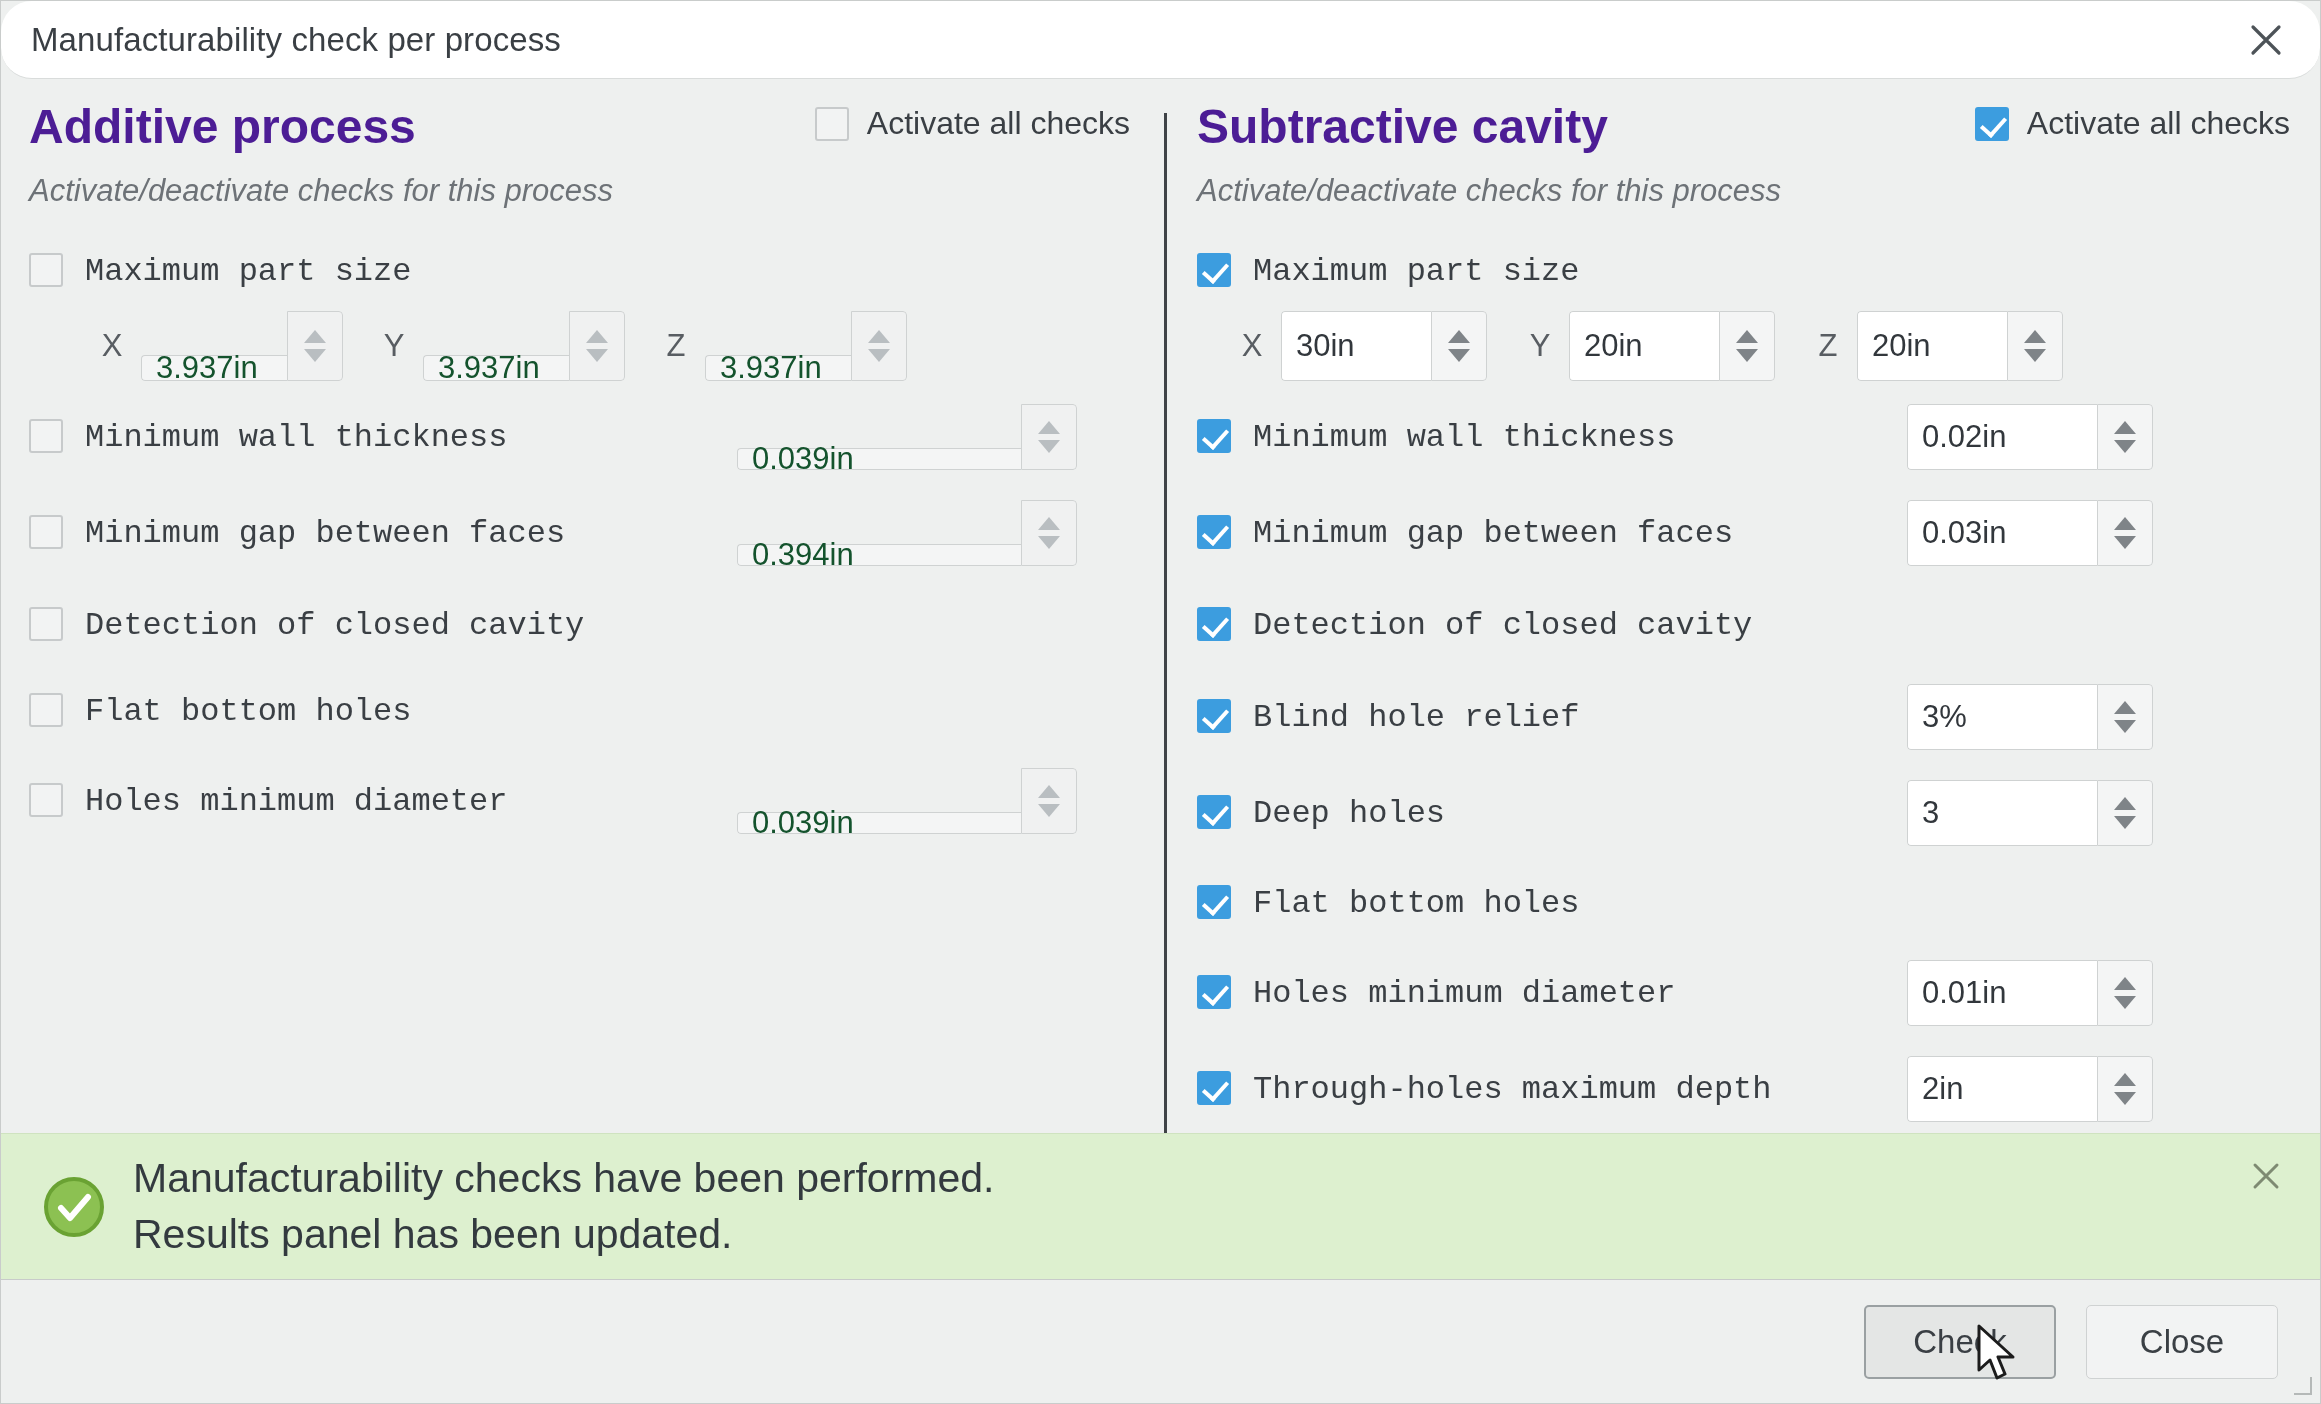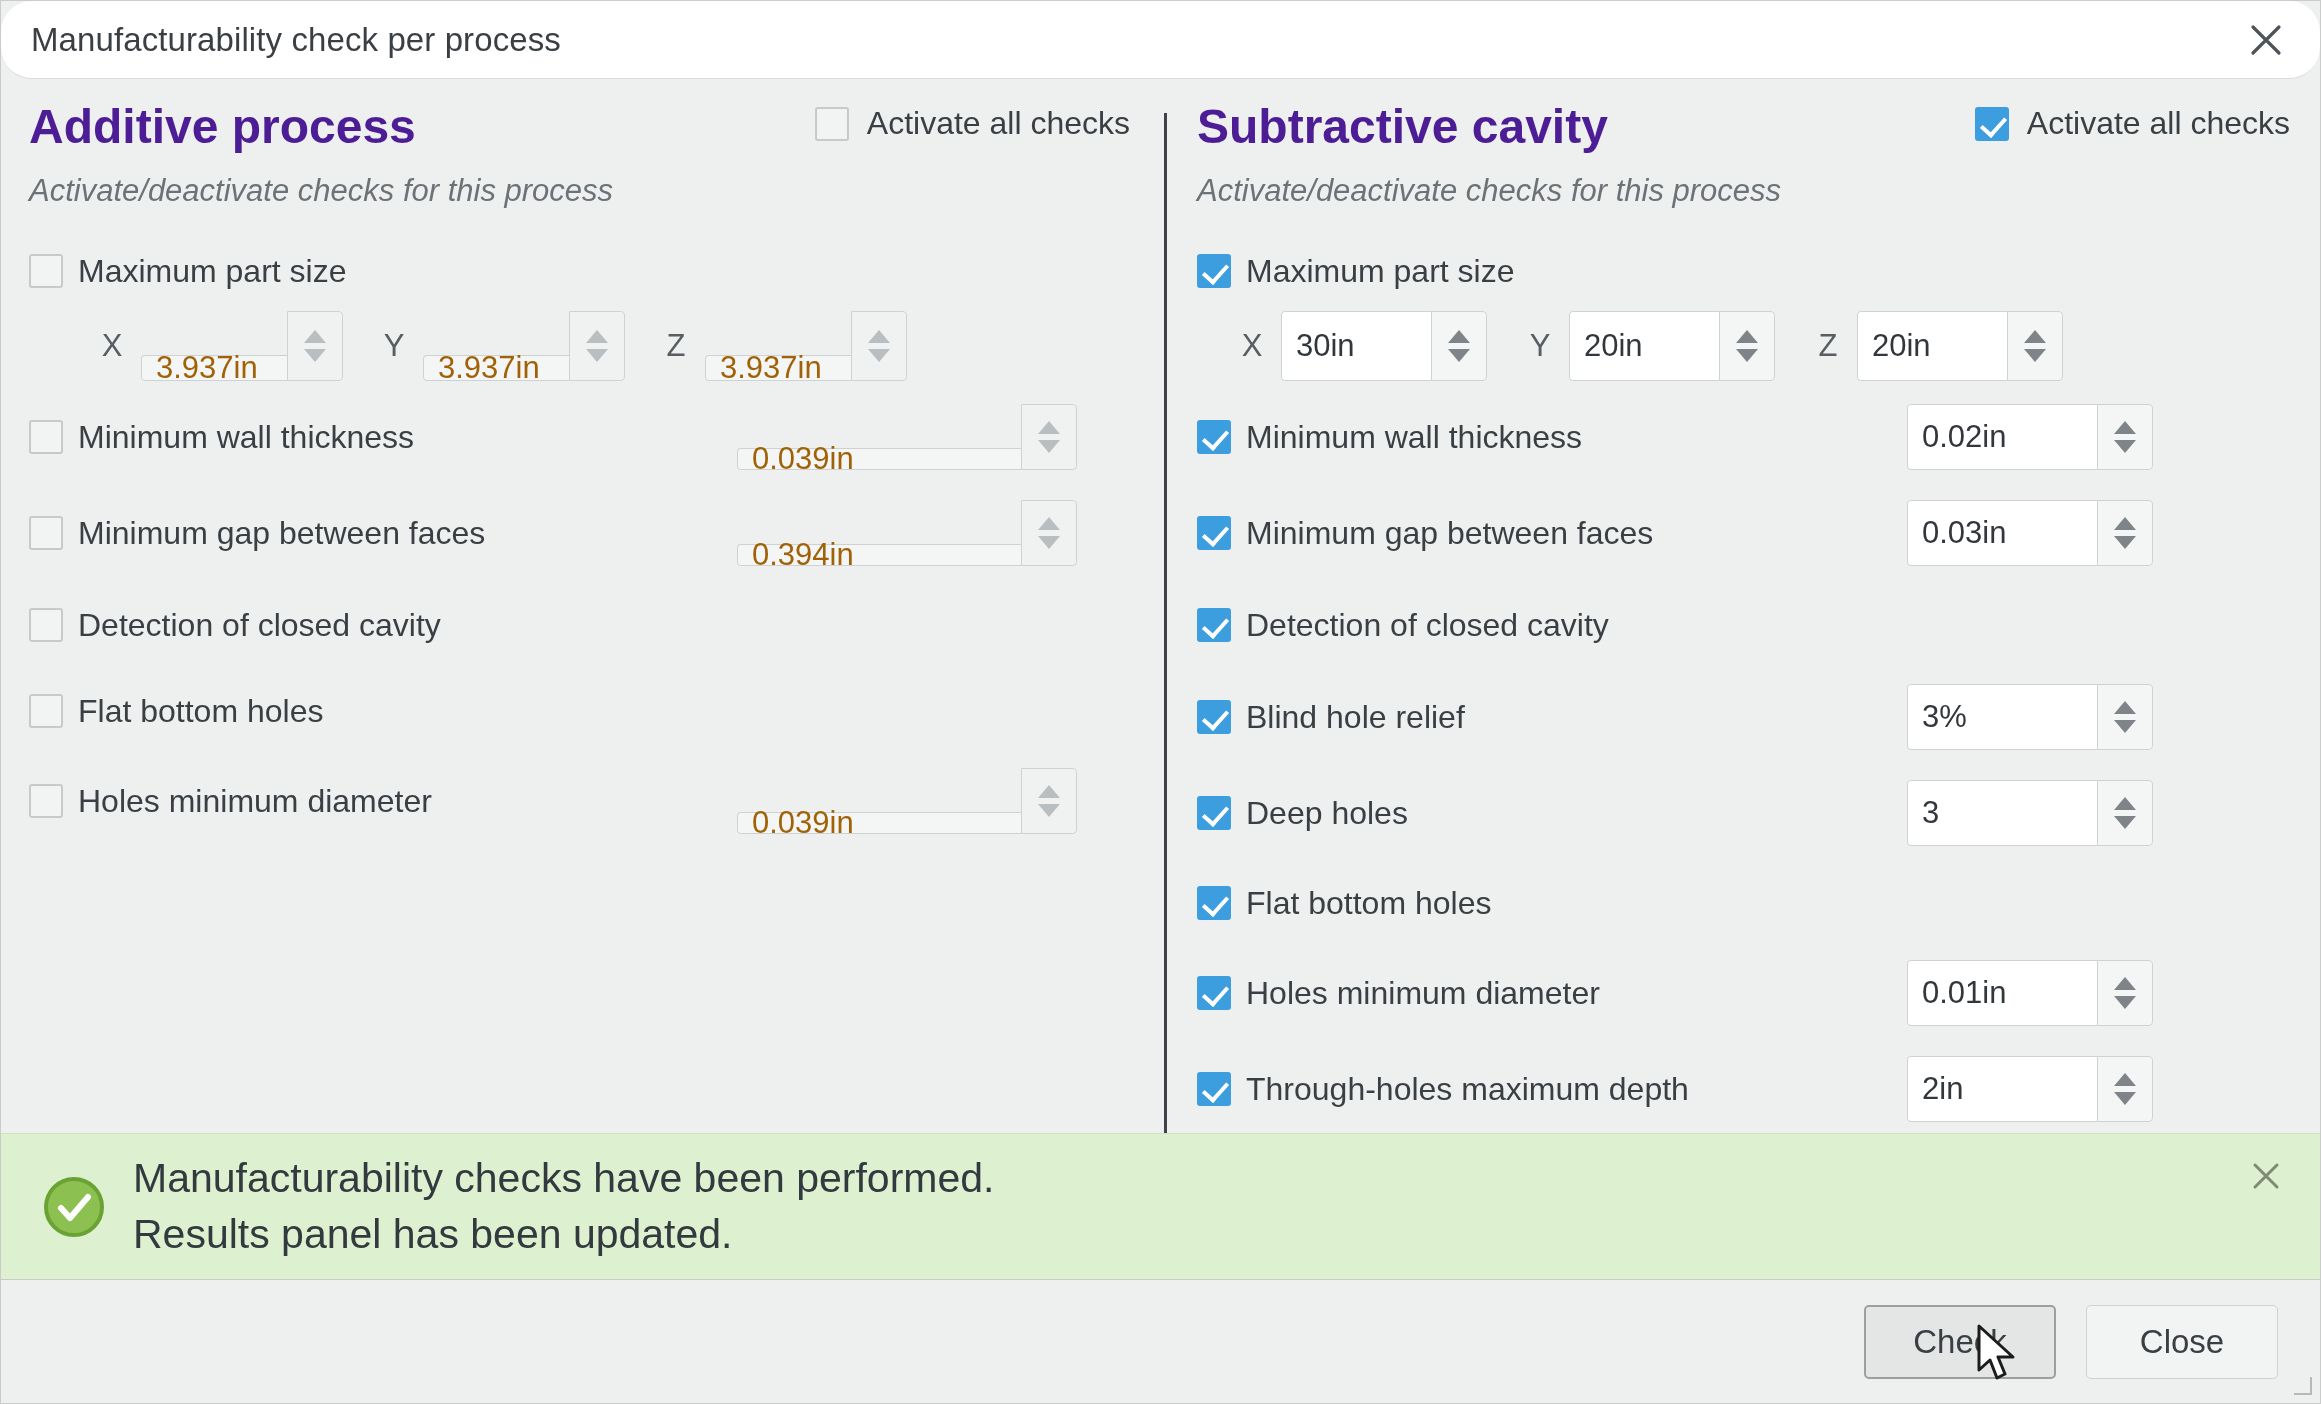--- a/index.html
+++ b/index.html
@@ -90,22 +90,23 @@
   }
 
   
   .rows { margin-top: 30px; }
   .row {
     position: relative;
     height: 64px;
     display: flex; align-items: center;
   }
   .row-label {
-    display: flex; align-items: center; gap: 15px;
+    display: flex; align-items: flex-start; gap: 22px;
     cursor: pointer;
+    font-family: Liberation Mono, monospace;
   }
   .row-text { font-size: 32px; color: #3a3f44; white-space: nowrap; }
 
   
   .spin {
     display: flex; align-items: stretch;
     height: 66px; border-radius: 4px; overflow: hidden;
   }
   .spin-input {
     display: flex; align-items: center;
@@ -118,21 +119,21 @@
   .spin-btns {
     width: 56px; flex: 0 0 56px;
     border: 1px solid #cfd2d2;
     border-radius: 0 4px 4px 0;
     display: flex; flex-direction: column;
     align-items: center; justify-content: center;
     gap: 6px; cursor: pointer;
   }
   .spin.enabled .spin-input { background: #ffffff; color: #32373c; }
   .spin.enabled .spin-btns { background: #f4f5f5; }
-  .spin.disabled .spin-input { background: #f4f5f5; color: #a16207; margin-top: 44px; }
+  .spin.disabled .spin-input { background: #f4f5f5; color: #14532d; margin-top: 44px; }
   .spin.disabled .spin-btns { background: #f0f1f1; }
   .arrow { width: 0; height: 0; }
   .arrow.up   { border-left: 11px solid transparent; border-right: 11px solid transparent; border-bottom: 13px solid #7f8488; }
   .arrow.down { border-left: 11px solid transparent; border-right: 11px solid transparent; border-top: 13px solid #7f8488; }
   .spin.disabled .arrow.up   { border-bottom-color: #b9bec1; }
   .spin.disabled .arrow.down { border-top-color: #b9bec1; }
 
   
   .trailing { position: absolute; }
 

